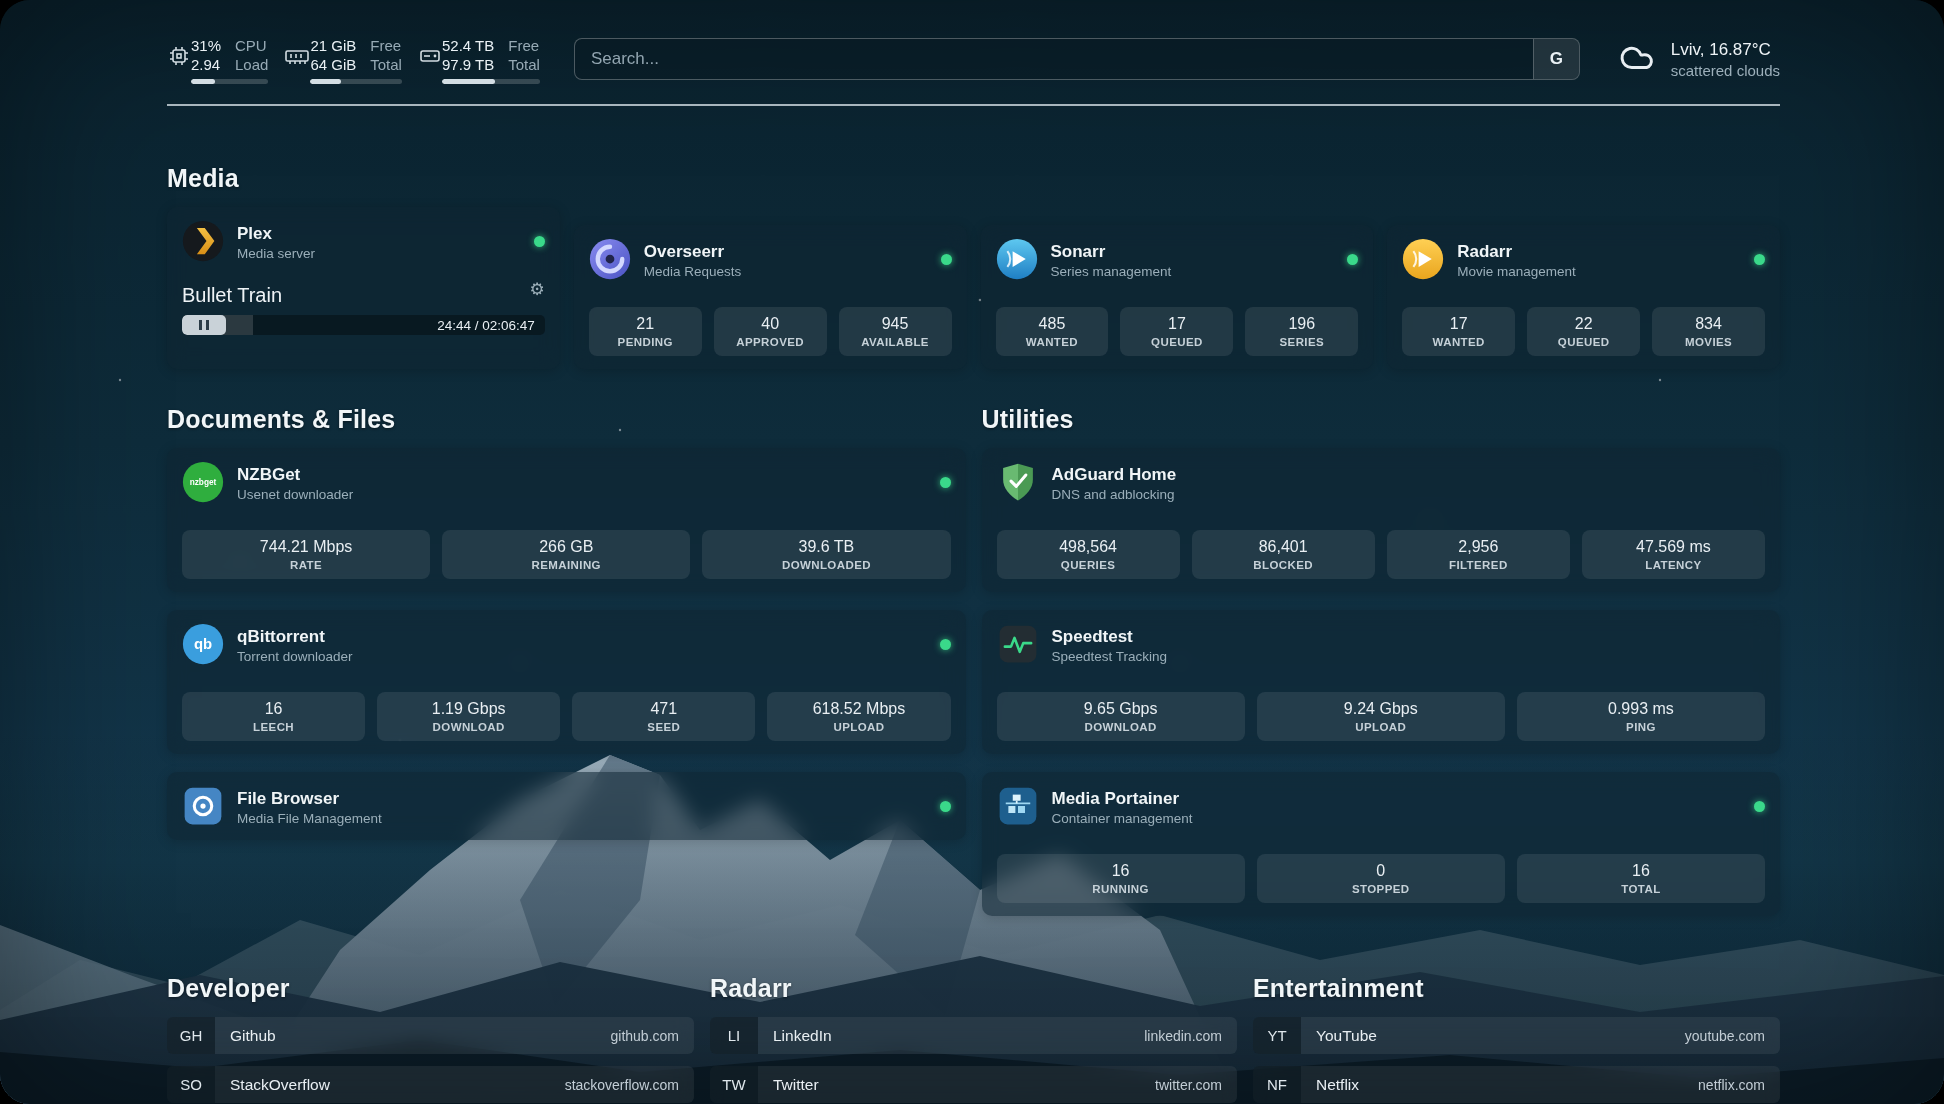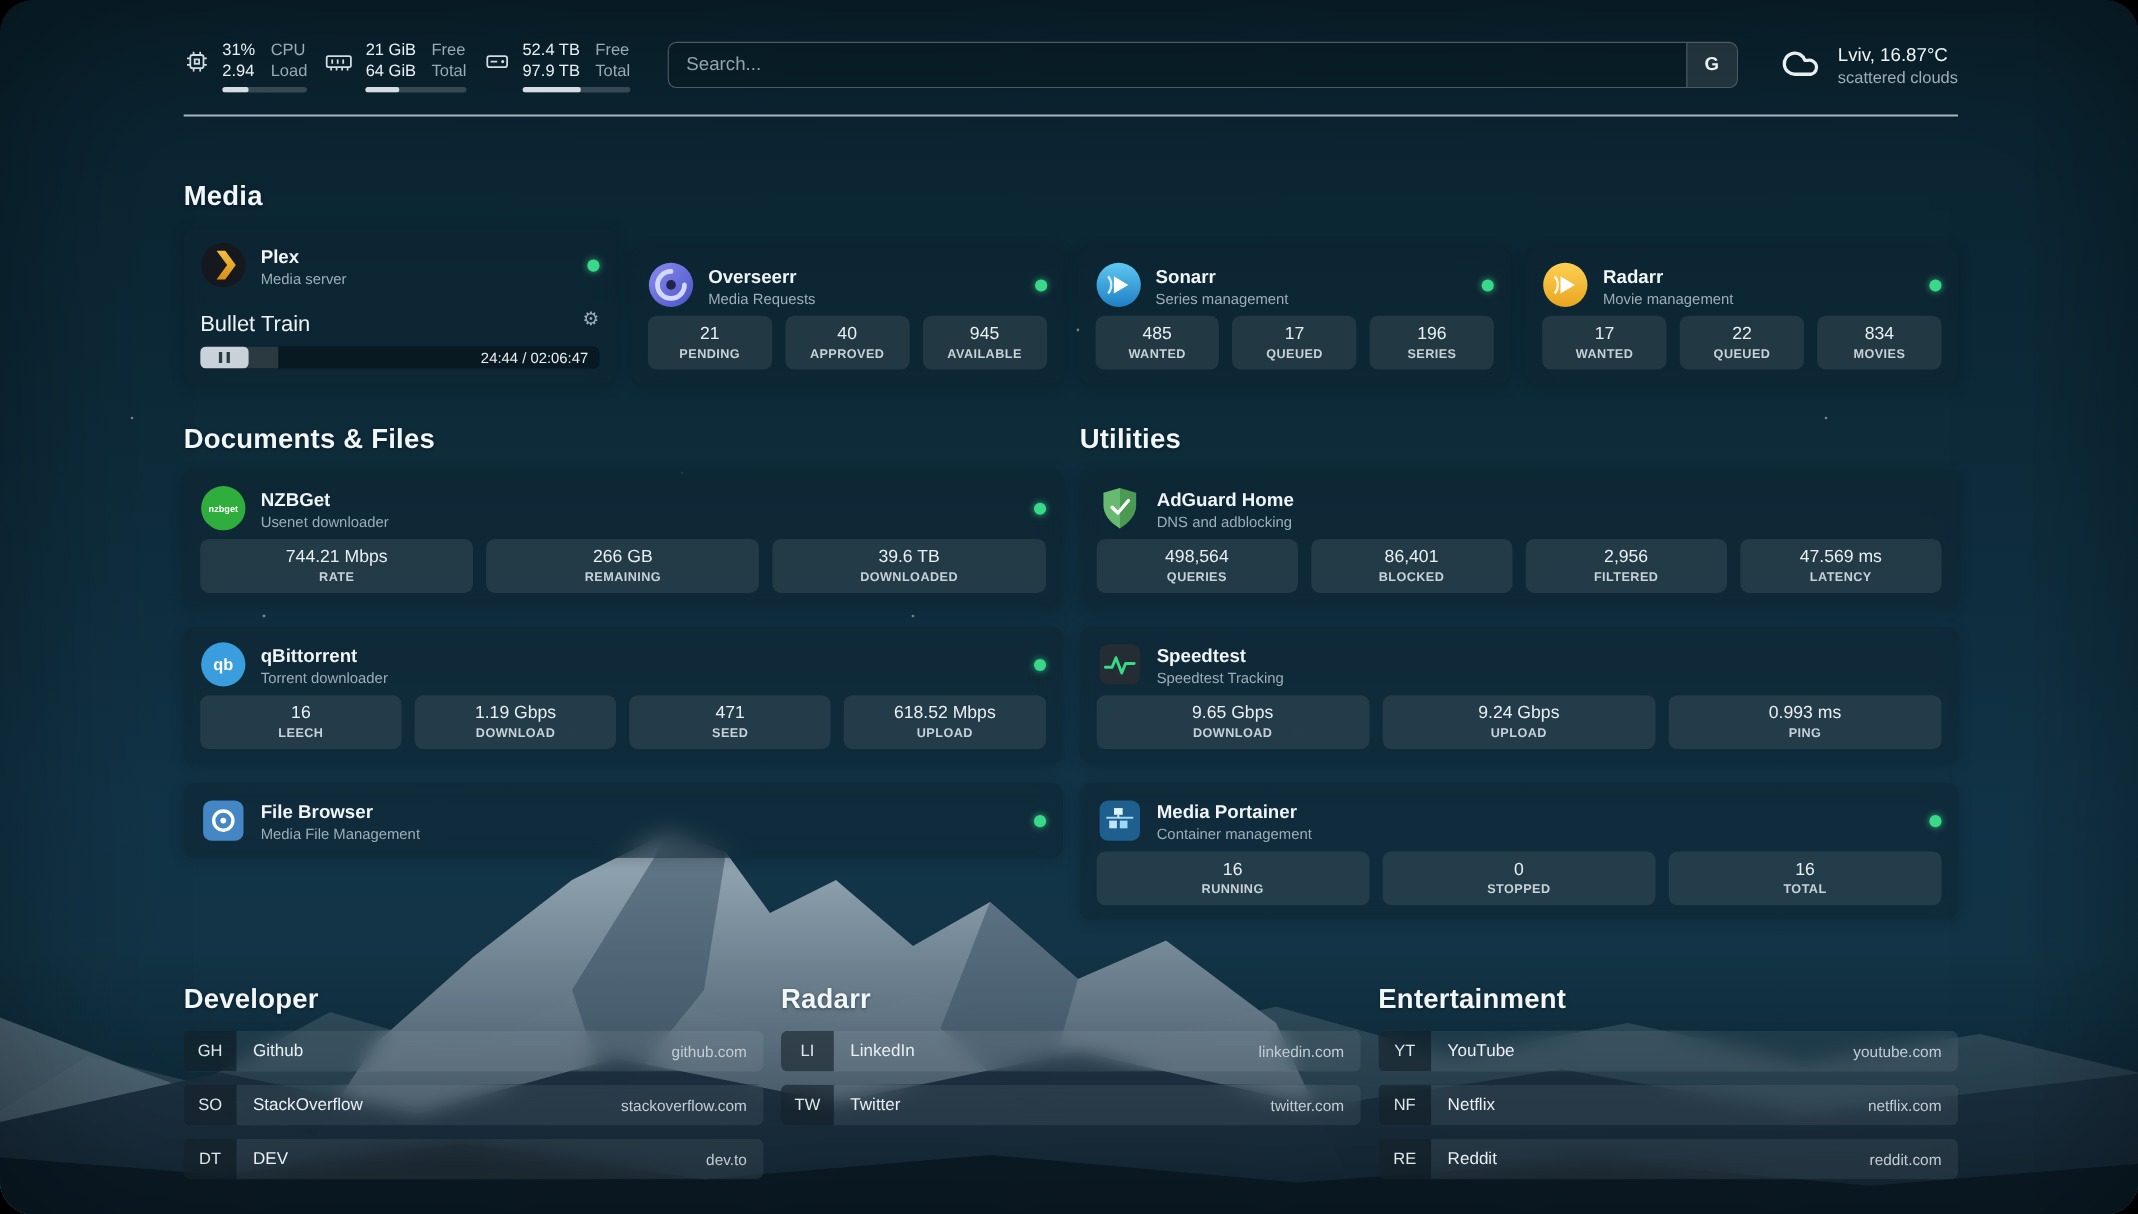--- a/index.html
+++ b/index.html
@@ -18,21 +18,21 @@
     content:""; position:absolute; inset:0; pointer-events:none;
     box-shadow:inset 0 0 160px rgba(0,0,0,.45); border-radius:30px;
   }
   .bg { position:absolute; inset:0; }
   .bg svg { display:block; width:100%; height:100%; }
   .content { position:absolute; inset:0; padding:0 164px 0 167px; z-index:2; }
 
   
   .topbar { margin-top:34px; display:flex; align-items:center; }
   .metrics { display:flex; gap:16px; align-items:center; }
-  .metric { display:flex; gap:11px; align-items:flex-start; padding-top:2px; }
+  .metric { display:flex; align-items:flex-start; padding-top:2px; }
   .metric .mi { margin-top:8px; }
   .m-grid { display:grid; grid-template-columns:auto auto; column-gap:14px; }
   .m-val { color:#eaf1f5; font-size:15px; line-height:19px; white-space:nowrap; }
   .m-lab { color:#97aab5; font-size:15px; line-height:19px; white-space:nowrap; }
   .m-bar { margin-top:5px; height:5px; border-radius:3px; background:rgba(255,255,255,.18); overflow:hidden; }
   .m-fill { height:100%; border-radius:3px; background:#d3dde3; }
 
   .search { flex:1; margin:0 36px 0 34px; height:42px; display:flex; align-items:stretch;
     border:1px solid rgba(255,255,255,.28); border-radius:8px;
     background:rgba(8,24,34,.45); overflow:hidden; }
@@ -61,21 +61,21 @@
   .card { background:rgba(14,36,49,.55); border-radius:10px; padding:13px 15px;
     backdrop-filter:blur(10px); box-shadow:0 2px 12px rgba(0,0,0,.18); cursor:pointer; }
   .card + .card { margin-top:18px; }
   .c-head { display:flex; align-items:flex-end; gap:13px; }
   .c-icon { width:42px; height:42px; flex:0 0 42px; }
   .c-icon svg { display:block; }
   .c-name { color:#f0f5f7; font-size:17px; font-weight:600; line-height:21px; }
   .c-desc { color:#9bafba; font-size:13.5px; line-height:17px; margin-top:1px; }
   .c-dot { margin-left:auto; width:11px; height:11px; border-radius:50%;
     background:#3ad98a; box-shadow:0 0 7px rgba(58,217,138,.8); align-self:center; }
-  .c-stats { display:flex; gap:12px; margin-top:7px; }
+  .c-stats { display:flex; gap:12px; margin-top:27px; }
   .stat { flex:1; background:rgba(255,255,255,.085); border-radius:8px;
     padding:7px 4px 6px; text-align:center; }
   .s-val { color:#e9eff3; font-size:16px; line-height:20px; white-space:nowrap; }
   .s-lab { color:#c6d1d8; font-size:11.5px; font-weight:bold; letter-spacing:.4px; line-height:15px; margin-top:1px; }
 
   
   .player-row { display:flex; align-items:center; margin-top:9px; }
   .p-title { color:#eef3f6; font-size:20px;margin-top:13px; }
   .gear { margin-left:auto; color:#9db0ba; font-size:17px; cursor:pointer; line-height:1; }
   .p-bar { margin-top:8px; position:relative; height:20px; border-radius:5px;

